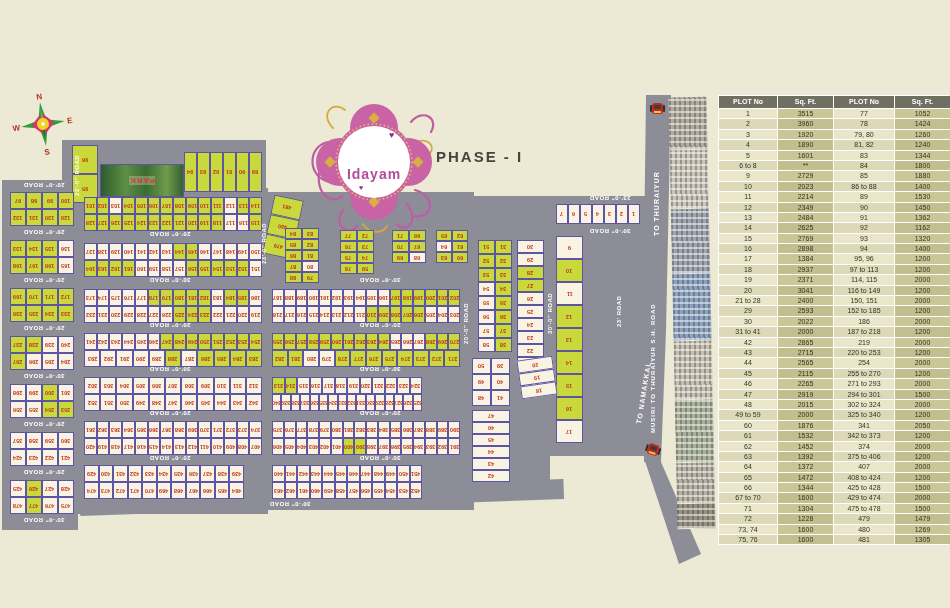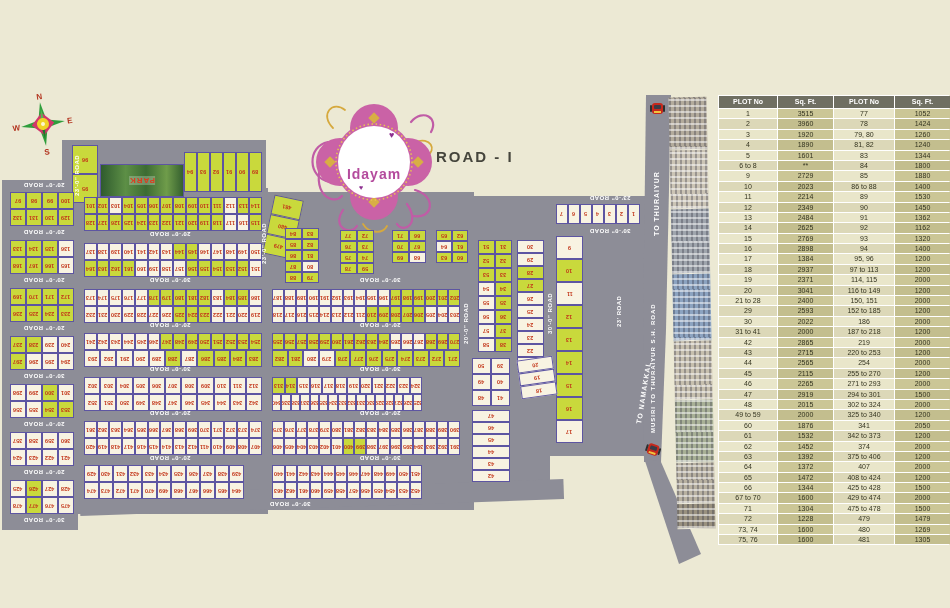--- a/index.html
+++ b/index.html
@@ -123,21 +123,21 @@
         <rect x="23" y="74" width="8" height="8" transform="rotate(45 27 78)"></rect>
       </g>
       <circle cx="71" cy="78" r="36" fill="#ffffff"></circle>
       <circle cx="71" cy="78" r="38" fill="none" stroke="#e8c253" stroke-width="1.6" stroke-dasharray="1.5 2.6"></circle>
     </svg>
     <div class="ltxt l2">Idayam</div>
     <div class="heart" style="left:86px;top:46px;">♥</div>
     <div class="heart" style="left:56px;top:100px;font-size:7px;">♥</div>
   </div>
 
-  <div id="phase">ROAD - I</div>
+  <div id="phase">PHASE - I</div>
 
   <svg id="highway">
     <polygon points="646,95 671,95 666,330 661,462 644,462 643,330" fill="#8d8d97"></polygon>
     <polygon points="644,458 661,462 701,554 679,564" fill="#8d8d97"></polygon>
   </svg>
   <div class="hwlabel" id="hw1">TO THURAIYUR</div>
   <div class="hwlabel" id="hw2">MUSIRI TO THURAIYUR S.H. ROAD</div>
   <div class="hwlabel" id="hw3">TO NAMAKKAL</div>
 
   <div class="car" style="left:649px;top:101px;">

